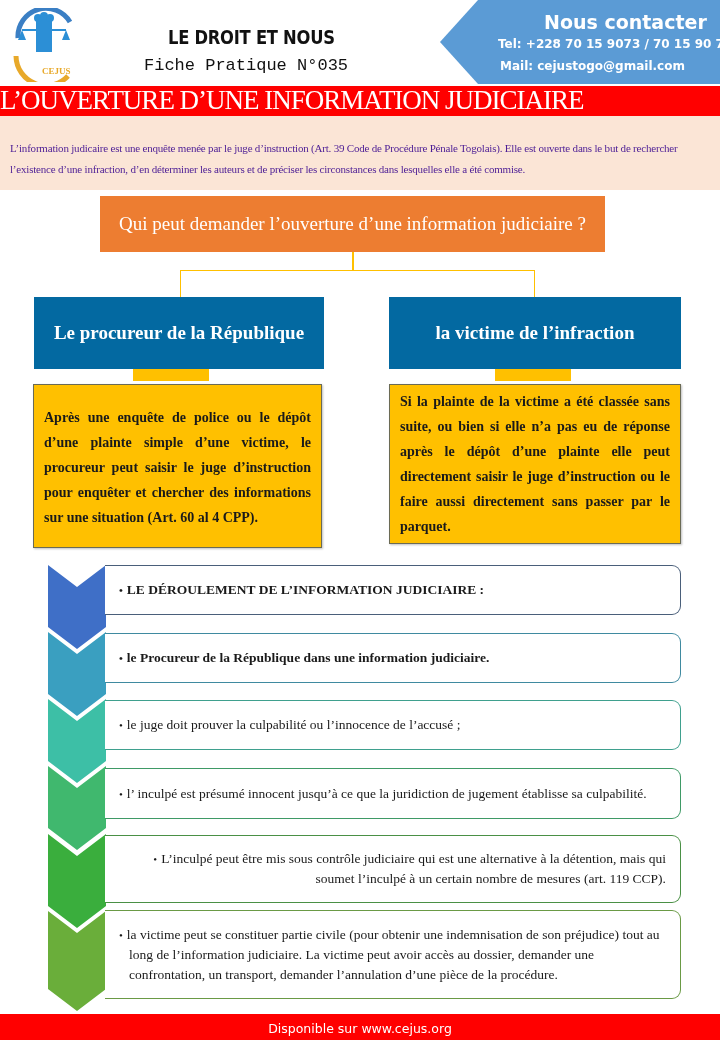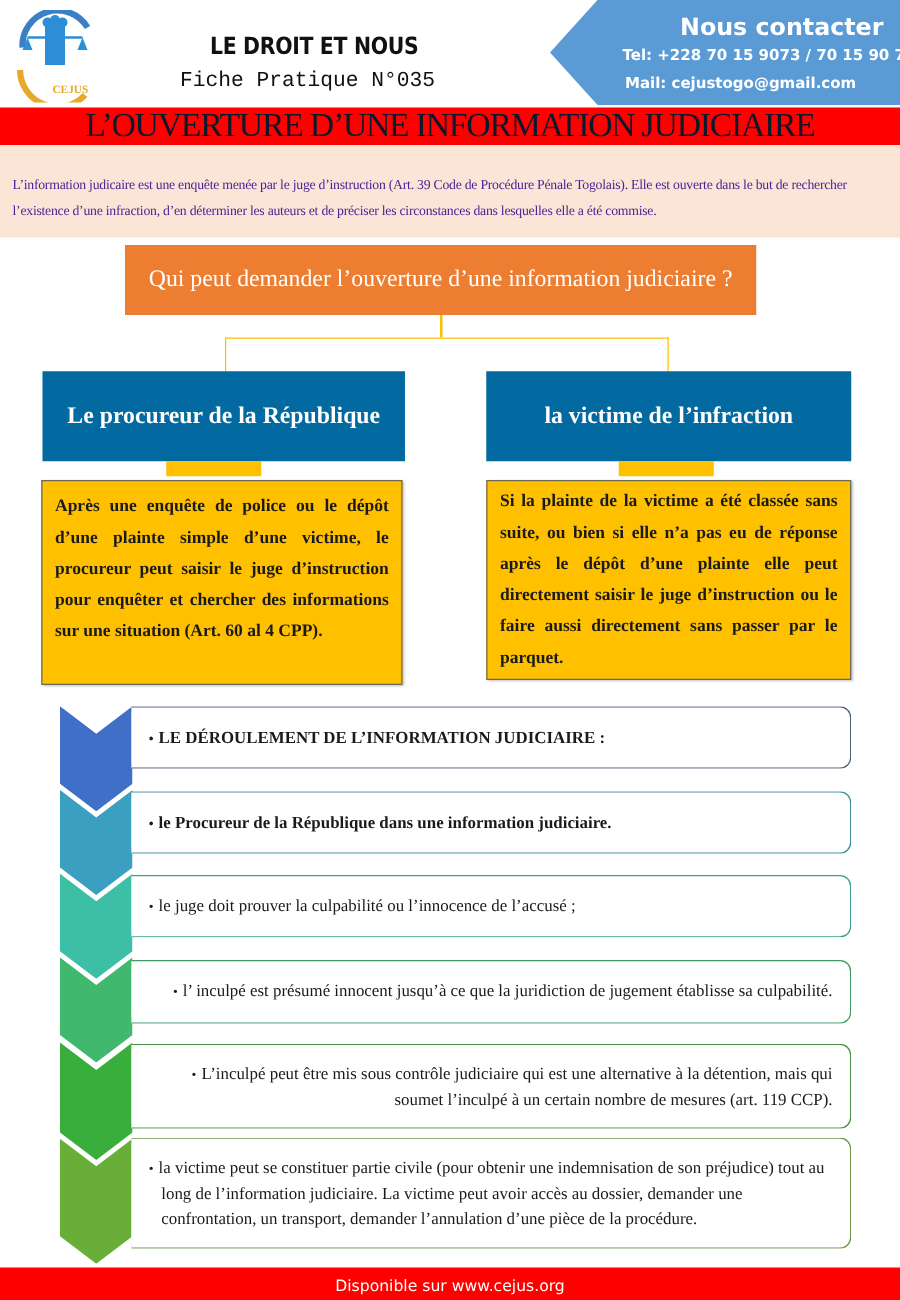--- a/index.html
+++ b/index.html
@@ -11,34 +11,34 @@
     
     .logo { left: 8px; top: 8px; width: 72px; height: 74px; }
     .brand-title { left: 168px; top: 26px; font-family: "DejaVu Sans", sans-serif; font-weight: bold; font-size: 19px; color: #111; letter-spacing: -0.3px; transform: scaleX(0.86); transform-origin: left; }
     .brand-sub { left: 144px; top: 56px; font-family: "Liberation Mono", monospace; font-size: 17px; color: #111; }
 
     .contact { left: 440px; top: 0; width: 280px; height: 84px; }
     .contact svg { position: absolute; left: 0; top: 0; }
     .contact .line { position: absolute; font-family: "DejaVu Sans", sans-serif; font-weight: bold; color: #fff; font-size: 12px; white-space: nowrap; }
 
     
-    .title-bar { left: 0; top: 86px; width: 720px; height: 39px; background: #ff0000; color: #0f172a; font-size: 27px; text-align: center; line-height: 28px; letter-spacing: -1px; }
+    .title-bar { left: 0; top: 86px; width: 720px; height: 39px; background: #ff0000; color: #ffffff; font-size: 27px; text-align: left; line-height: 28px; letter-spacing: -1px; }
 
     
     .intro { left: 0; top: 116px; width: 720px; height: 74px; background: #fbe5d6; padding: 22px 10px; font-size: 11px; line-height: 21px; color: #4c1d95; letter-spacing: -0.2px; }
 
     
     .question { left: 100px; top: 196px; width: 505px; height: 56px; background: #ed7d31; color: #fff; font-size: 19px; text-align: center; line-height: 56px; }
 
     .connector { background: #ffc000; }
 
     .who-box { top: 297px; height: 72px; background: #0369a1; color: #fff; font-weight: bold; font-size: 19px; text-align: center; line-height: 72px; }
     .who-tab { top: 369px; height: 12px; background: #ffc000; }
 
-    .desc-box { top: 384px; background: #ffc000; border: 1px solid #6b6b55; color: #1a1a1a; font-weight: bold; font-size: 14px; line-height: 25px; text-align: justify; padding: 8px 10px; box-shadow: 1px 1px 2px rgba(0,0,0,0.25); }
+    .desc-box { top: 384px; background: #ffc000; border: 1px solid #6b6b55; color: #1a1a1a; font-weight: bold; font-size: 14px; line-height: 25px; text-align: justify; padding: 20px 10px; box-shadow: 1px 1px 2px rgba(0,0,0,0.25); }
 
     
     .chev { left: 48px; width: 58px; }
     .step-box { left: 105px; width: 576px; border: 1px solid #4a6a7a; border-left: none; border-radius: 0 9px 9px 0; background: #fff; padding: 0 14px; display: flex; align-items: center; font-size: 13.5px; line-height: 20px; color: #1a1a1a; }
     .step-box .txt { display: block; padding-left: 10px; text-indent: -10px; }
     .step-box .bullet { font-size: 11px; margin-right: 4px; }
 
     
     .footer { left: 0; top: 1014px; width: 720px; height: 26px; background: #ff0000; color: #fff; font-family: "DejaVu Sans", sans-serif; font-size: 12.5px; text-align: center; line-height: 30px; }
   </style>
@@ -111,21 +111,21 @@
 
 <div class="abs step-box" style="top:565px; height:50px; font-weight:bold; border-color:#4a5f7a;">
   <span class="txt"><span class="bullet">•</span><span>LE DÉROULEMENT DE L’INFORMATION  JUDICIAIRE :</span></span>
 </div>
 <div class="abs step-box" style="top:633px; height:50px; font-weight:bold; border-color:#3f8aa0;">
   <span class="txt"><span class="bullet">•</span><span>le Procureur  de la République  dans  une  information judiciaire.</span></span>
 </div>
 <div class="abs step-box" style="top:700px; height:50px; border-color:#3fa08e;text-align:center;">
   <span class="txt"><span class="bullet">•</span><span>le juge doit  prouver  la culpabilité  ou l’innocence  de l’accusé  ;</span></span>
 </div>
-<div class="abs step-box" style="top:768px; height:51px; border-color:#3f9a66;justify-content:flex-end;">
+<div class="abs step-box" style="top:768px; height:51px; border-color:#3f9a66;">
   <span class="txt"><span class="bullet">•</span><span>l’ inculpé est présumé innocent  jusqu’à ce que la juridiction  de jugement établisse  sa culpabilité.</span></span>
 </div>
 <div class="abs step-box" style="top:835px; height:68px; border-color:#4a9045;text-align:right;">
   <span class="txt"><span class="bullet">•</span><span>L’inculpé peut être mis sous contrôle judiciaire  qui est une alternative  à la détention,  mais qui soumet l’inculpé  à un certain  nombre de mesures (art. 119 CCP).</span></span>
 </div>
 <div class="abs step-box" style="top:910px; height:89px; border-color:#6a9a45;">
   <span class="txt"><span class="bullet">•</span><span>la victime  peut se constituer  partie civile (pour obtenir une indemnisation de son préjudice)  tout au long  de l’information  judiciaire.  La victime  peut avoir accès au dossier, demander une confrontation,  un transport,  demander l’annulation  d’une pièce de la procédure.</span></span>
 </div>
 
 <div class="abs footer">Disponible sur www.cejus.org</div>

